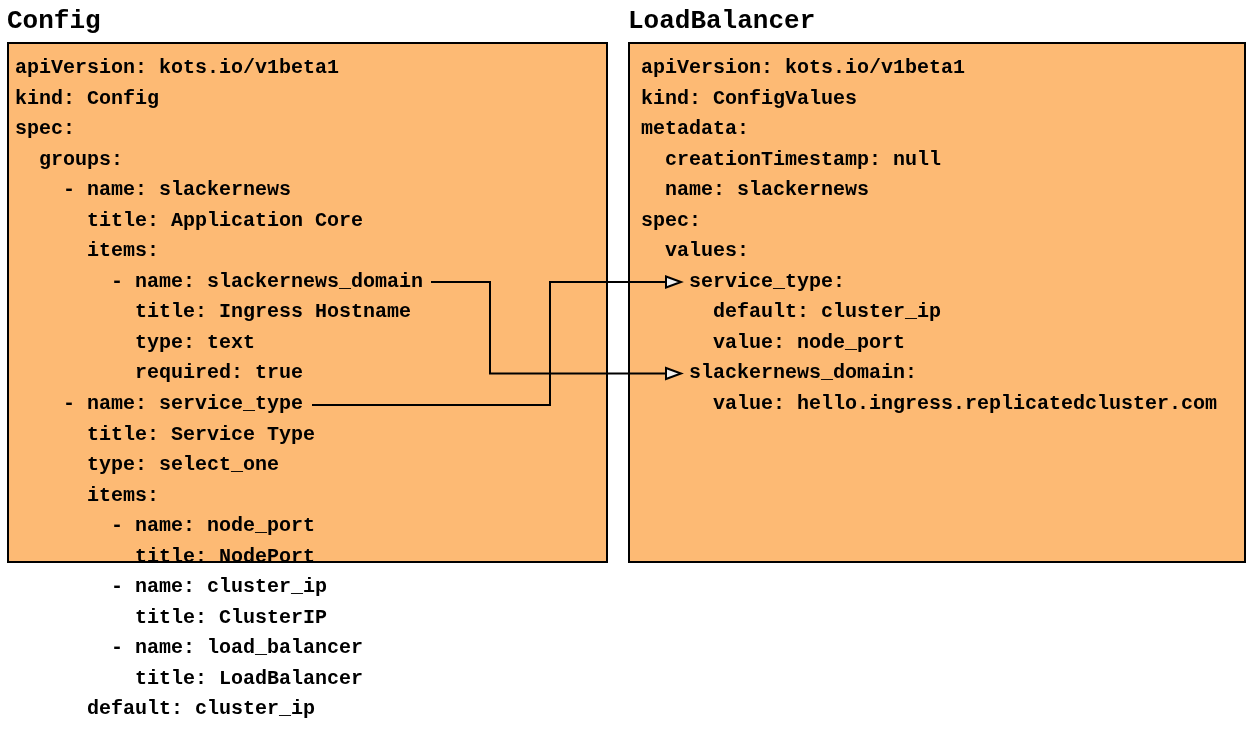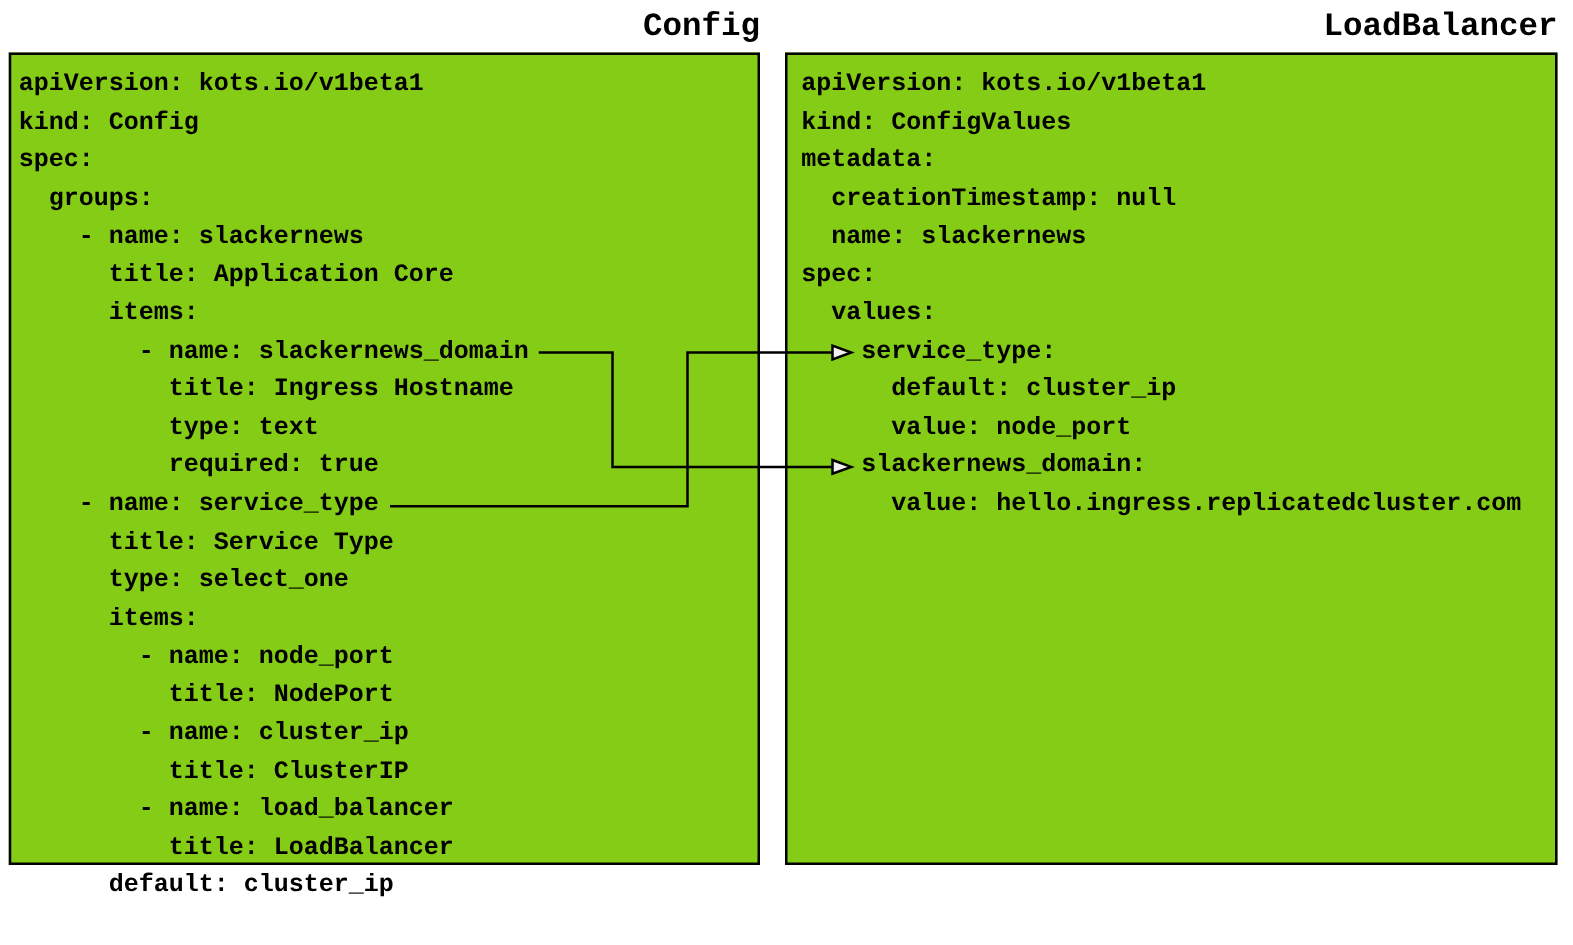--- a/index.html
+++ b/index.html
@@ -12,33 +12,33 @@
     height: 756px;
     position: relative;
     overflow: hidden;
     font-family: "Liberation Mono", "DejaVu Sans Mono", monospace;
   }
   .panel-title {
     position: absolute;
     top: 5px;
     height: 32px;
     line-height: 32px;
-    text-align: right;
+    text-align: left;
     font-weight: 700;
     font-size: 26px;
     color: #000000;
     white-space: pre;
   }
   #title-left  { left: 7px;   width: 601px; }
   #title-right { left: 628px; width: 618px; }
   .codebox {
     position: absolute;
     top: 42px;
-    height: 650px;
-    background: #84cc16;
+    height: 521px;
+    background: #fdba74;
     border: 2px solid #000000;
     box-sizing: border-box;
   }
   #box-left  { left: 7px;   width: 601px; }
   #box-right { left: 628px; width: 618px; }
   .codebox pre {
     margin: 0;
     padding: 9px 0 0 6px;
     font-family: "Liberation Mono", "DejaVu Sans Mono", monospace;
     font-weight: 700;

